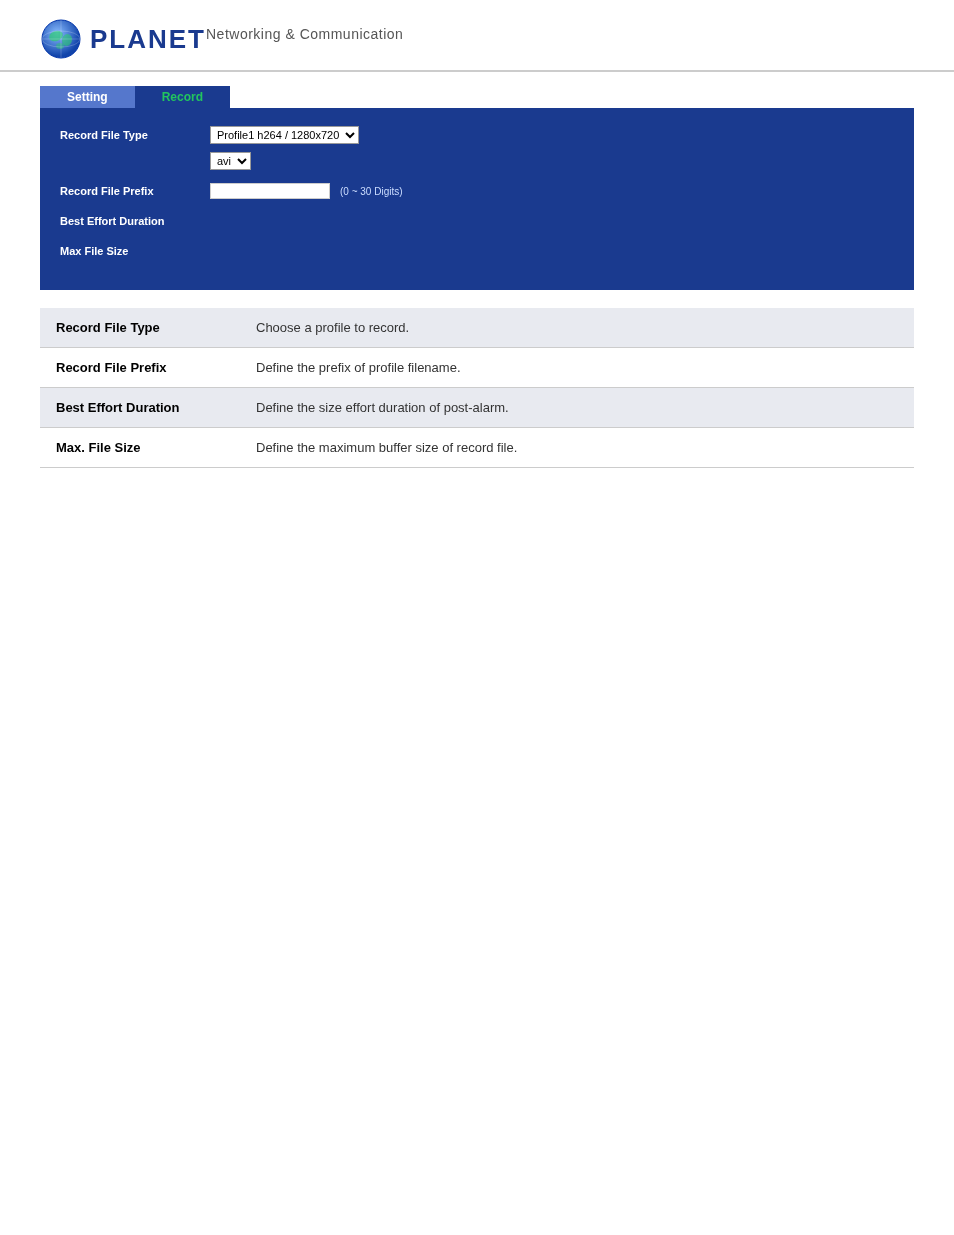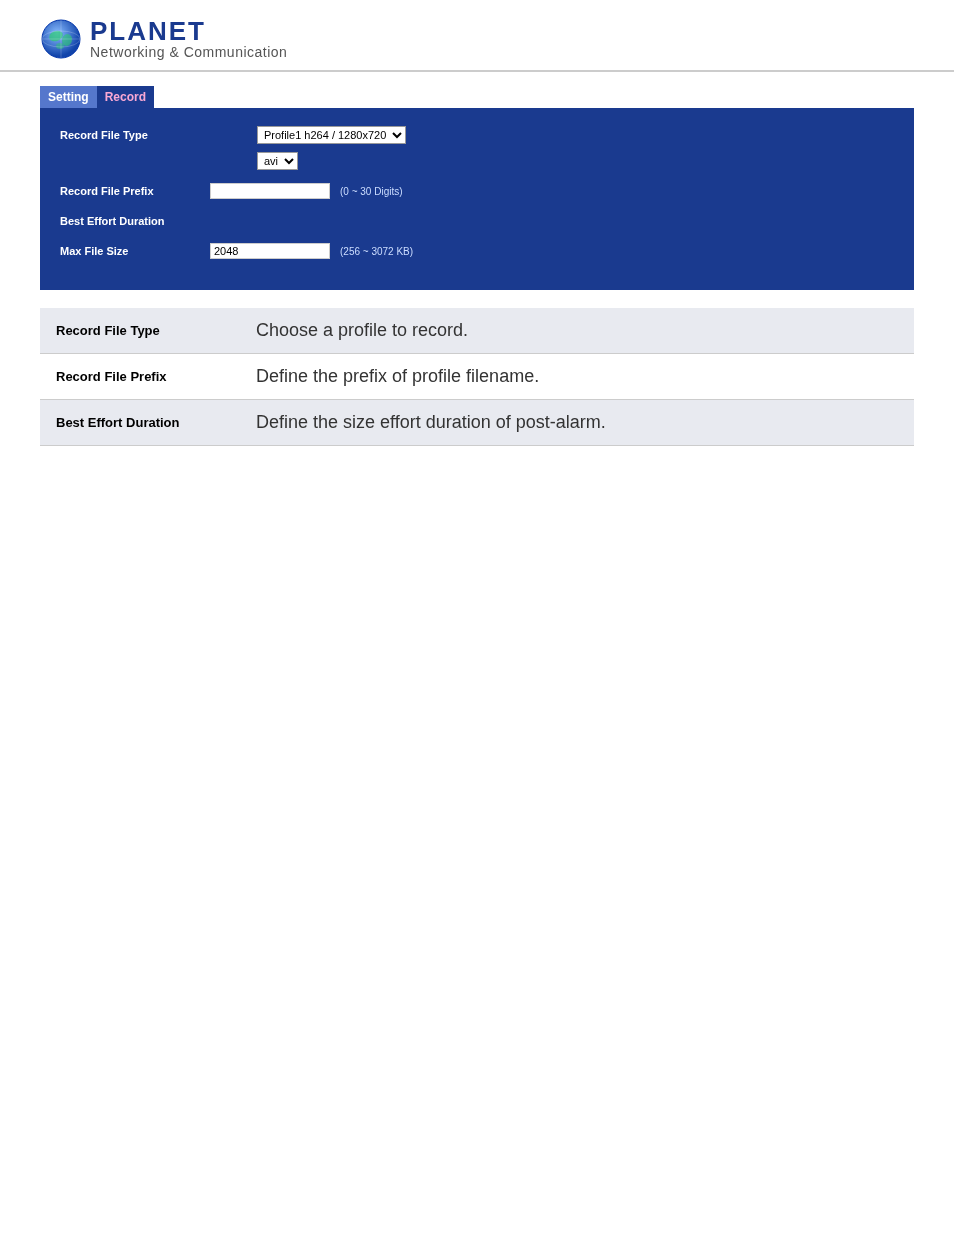--- a/index.html
+++ b/index.html
@@ -21,21 +21,21 @@
       display: flex;
       align-items: center;
       gap: 8px;
     }
     .logo-globe {
       width: 42px;
       height: 42px;
     }
     .logo-text-block {
       display: flex;
-      flex-direction: column;
+      flex-direction: row;
     }
     .logo-planet {
       font-size: 26px;
       font-weight: bold;
       color: #1a3a8f;
       letter-spacing: 2px;
       line-height: 1;
     }
     .logo-tagline {
       font-size: 14px;
@@ -48,33 +48,33 @@
       margin: 0 0 0 0;
     }
 
     
     .tab-container {
       padding: 14px 40px 0 40px;
       display: flex;
       gap: 0;
     }
     .tab {
-      padding: 4px 8px;
+      padding: 4px 27px;
       font-size: 12px;
       font-weight: bold;
       cursor: pointer;
       border: none;
     }
     .tab-setting {
       background: #5577cc;
       color: #ffffff;
     }
     .tab-record {
       background: #1a3a8f;
-      color: #f9a8d4;
+      color: #22c55e;
     }
 
     
     .config-panel {
       margin: 0 40px;
       background: #1a3a8f;
       padding: 16px 20px 20px 20px;
     }
 
     .config-row {
@@ -104,21 +104,20 @@
       font-size: 10px;
       margin-left: 4px;
     }
 
     select.config-select {
       font-size: 11px;
       padding: 1px 2px;
       background: white;
       border: 1px solid #999;
       color: #000;
-      margin-left: 47px;
     }
 
     input.config-input {
       font-size: 11px;
       padding: 1px 3px;
       background: white;
       border: 1px solid #ccc;
       color: #000;
       width: 120px;
     }
@@ -150,21 +149,21 @@
       padding: 12px 16px;
       vertical-align: middle;
     }
     .desc-term {
       font-weight: bold;
       font-size: 13px;
       white-space: nowrap;
       width: 200px;
     }
     .desc-def {
-      font-size: 18px;
+      font-size: 13px;
       color: #333;
     }
   </style>
 </head>
 <body>
 
 <div class="header">
   <div class="logo-container">
 
     <svg class="logo-globe" viewBox="0 0 42 42" xmlns="http://www.w3.org/2000/svg">
@@ -225,36 +224,36 @@
     </div>
   </div>
 
 
   <div class="config-row">
     <div class="config-label">Best Effort Duration</div>
   </div>
 
   <div class="config-row">
     <div class="config-label">Max File Size</div>
-    <div class="config-inputs">
-      <input type="text" class="config-input" value="2048" style="">
-      <span class="config-hint">(256 ~ 3072 KB)</span>
-    </div>
   </div>
 
 </div>
 
 <table class="desc-table">
   <tbody id="desc-tbody">
   <tr>
         <td class="desc-term">Record File Type</td>
         <td class="desc-def">Choose a profile to record.</td>
       </tr>
       <tr>
         <td class="desc-term">Record File Prefix</td>
         <td class="desc-def">Define the prefix of profile filename.</td>
       </tr>
       <tr>
         <td class="desc-term">Best Effort Duration</td>
         <td class="desc-def">Define the size effort duration of post-alarm.</td>
       </tr>
+      <tr>
+        <td class="desc-term">Max. File Size</td>
+        <td class="desc-def">Define the maximum buffer size of record file.</td>
+      </tr>
     </tbody>
 </table>
 
 </body></html>

